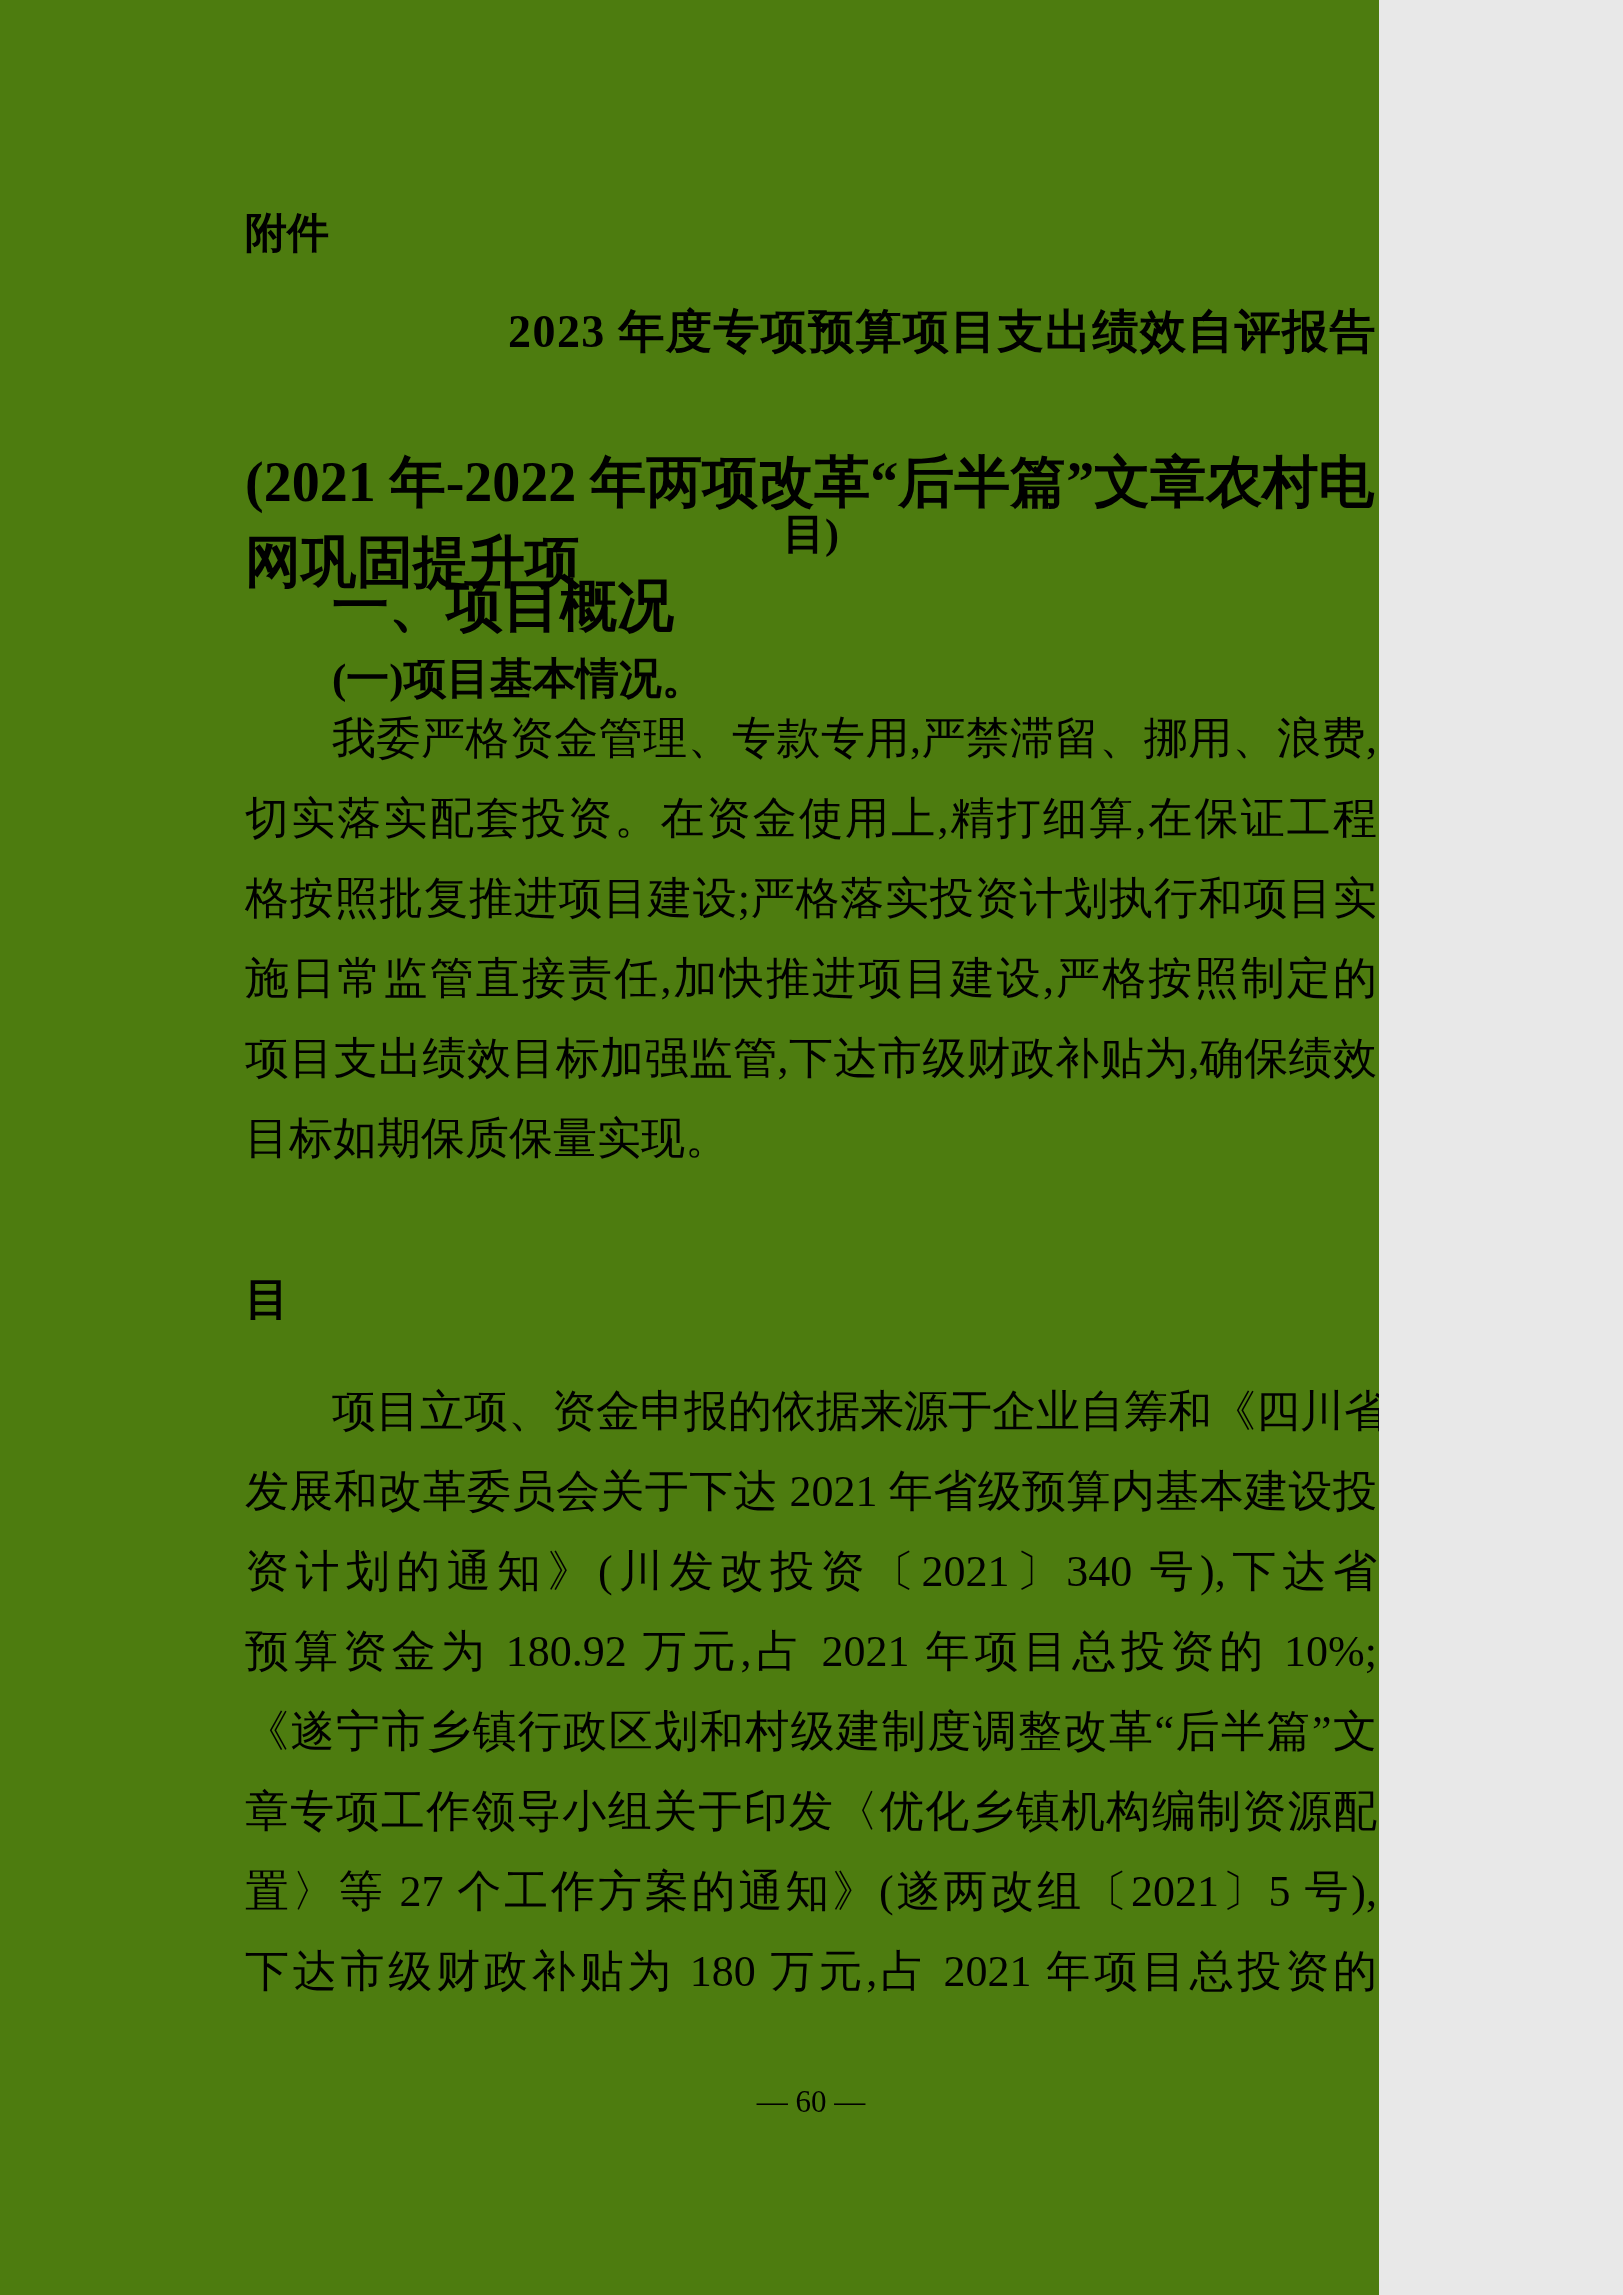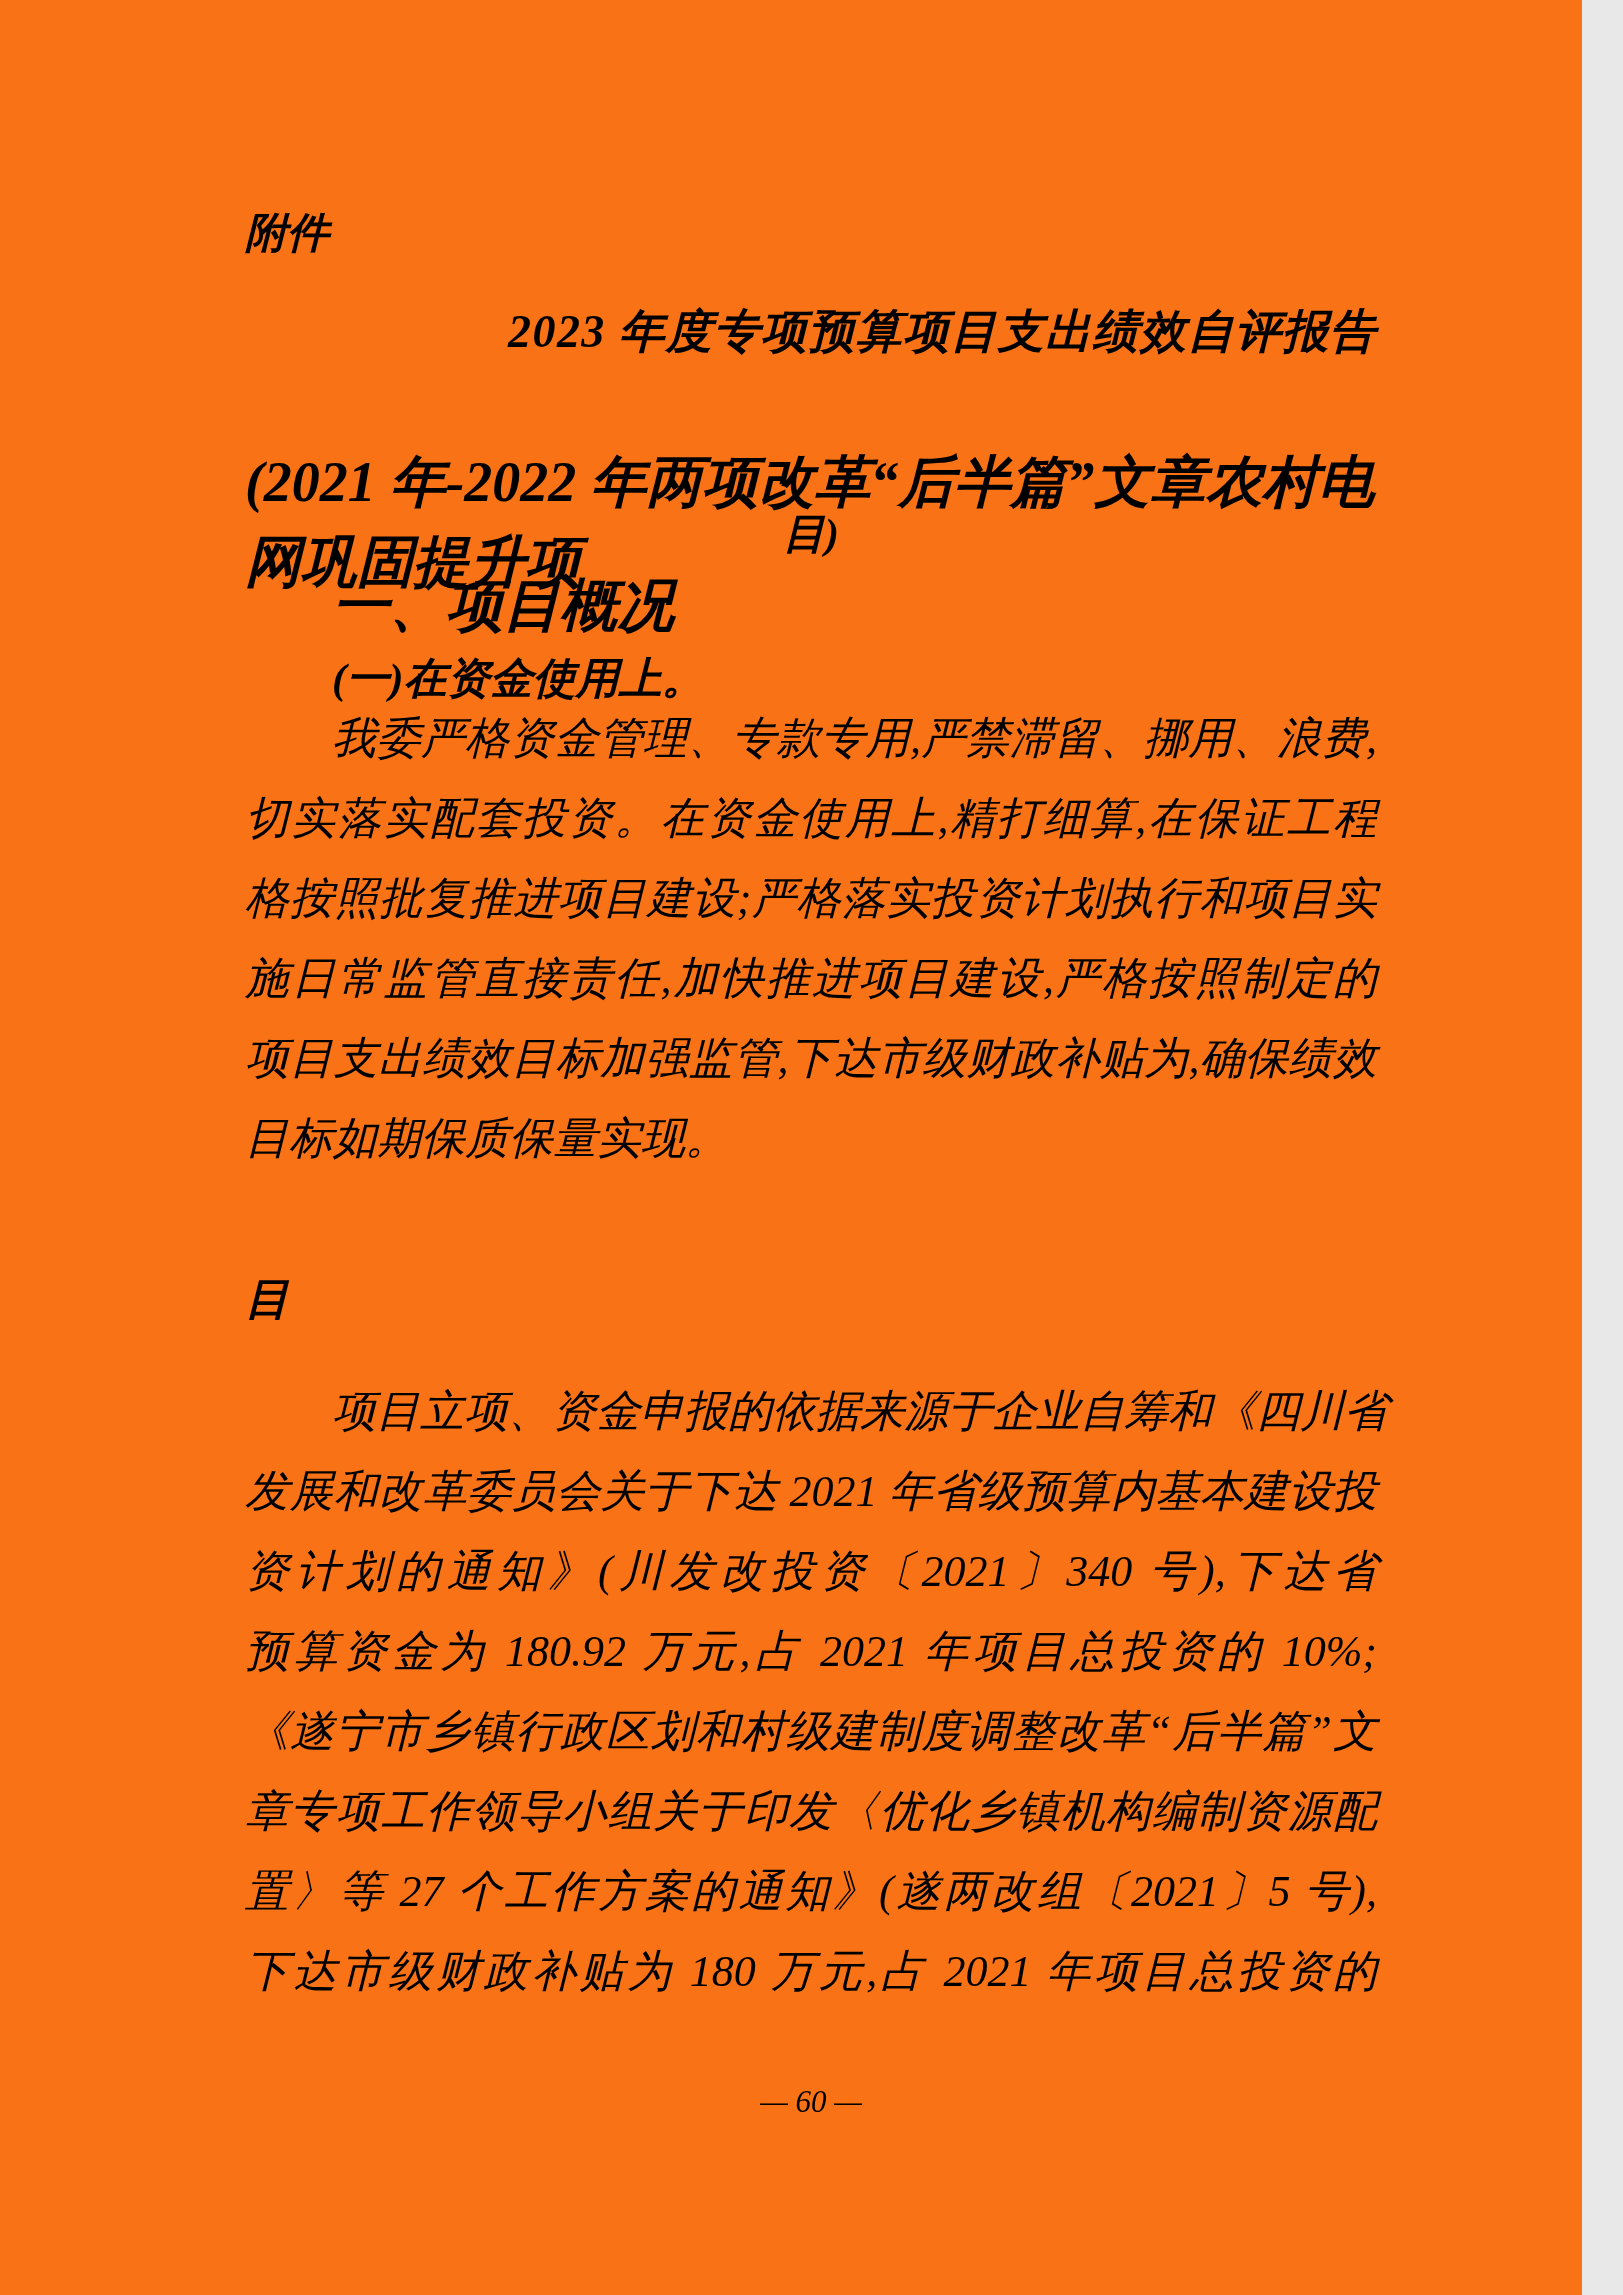--- a/index.html
+++ b/index.html
@@ -1,24 +1,23 @@
 <!DOCTYPE html>
 <html style="font-size:11px"><head>
 <meta charset="utf-8">
 <style>
   html, body { margin: 0; padding: 0; background: #e8e8e8; }
   .page {
     position: relative;
-    width: 1582px;
+    width: 1379px;
     height: 2295px;
-    background: #f97316;
+    background: #4d7c0f;
     color: #000000;
     font-family: "Liberation Serif", serif;
     overflow: hidden;
-    font-style: italic;
   }
   .abs { position: absolute; left: 245px; width: 1132px; }
 
   .attachment {
     top: 193px;
     font-family: "Liberation Sans", sans-serif;
     font-weight: 700;
     font-size: 42px;
     line-height: 80px;
     text-align: left;
@@ -95,21 +94,21 @@
   <div class="abs attachment">附件</div>
 
   <h1 class="abs title">2023 年度专项预算项目支出绩效自评报告</h1>
 
   <div class="abs subtitle1">(2021 年-2022 年两项改革“后半篇”文章农村电网巩固提升项</div>
 
   <div class="abs subtitle2">目)</div>
 
   <div class="abs heading1">一、项目概况</div>
 
-  <div class="abs heading2">(一)在资金使用上。</div>
+  <div class="abs heading2">(一)项目基本情况。</div>
 
   <div class="abs para" id="para1">
       <div class="line first">我委严格资金管理、专款专用,严禁滞留、挪用、浪费,</div>
       <div class="line">切实落实配套投资。在资金使用上,精打细算,在保证工程</div>
       <div class="line">格按照批复推进项目建设;严格落实投资计划执行和项目实</div>
       <div class="line">施日常监管直接责任,加快推进项目建设,严格按照制定的</div>
       <div class="line">项目支出绩效目标加强监管,下达市级财政补贴为,确保绩效</div>
       <div class="line last">目标如期保质保量实现。</div>
     </div>
 

